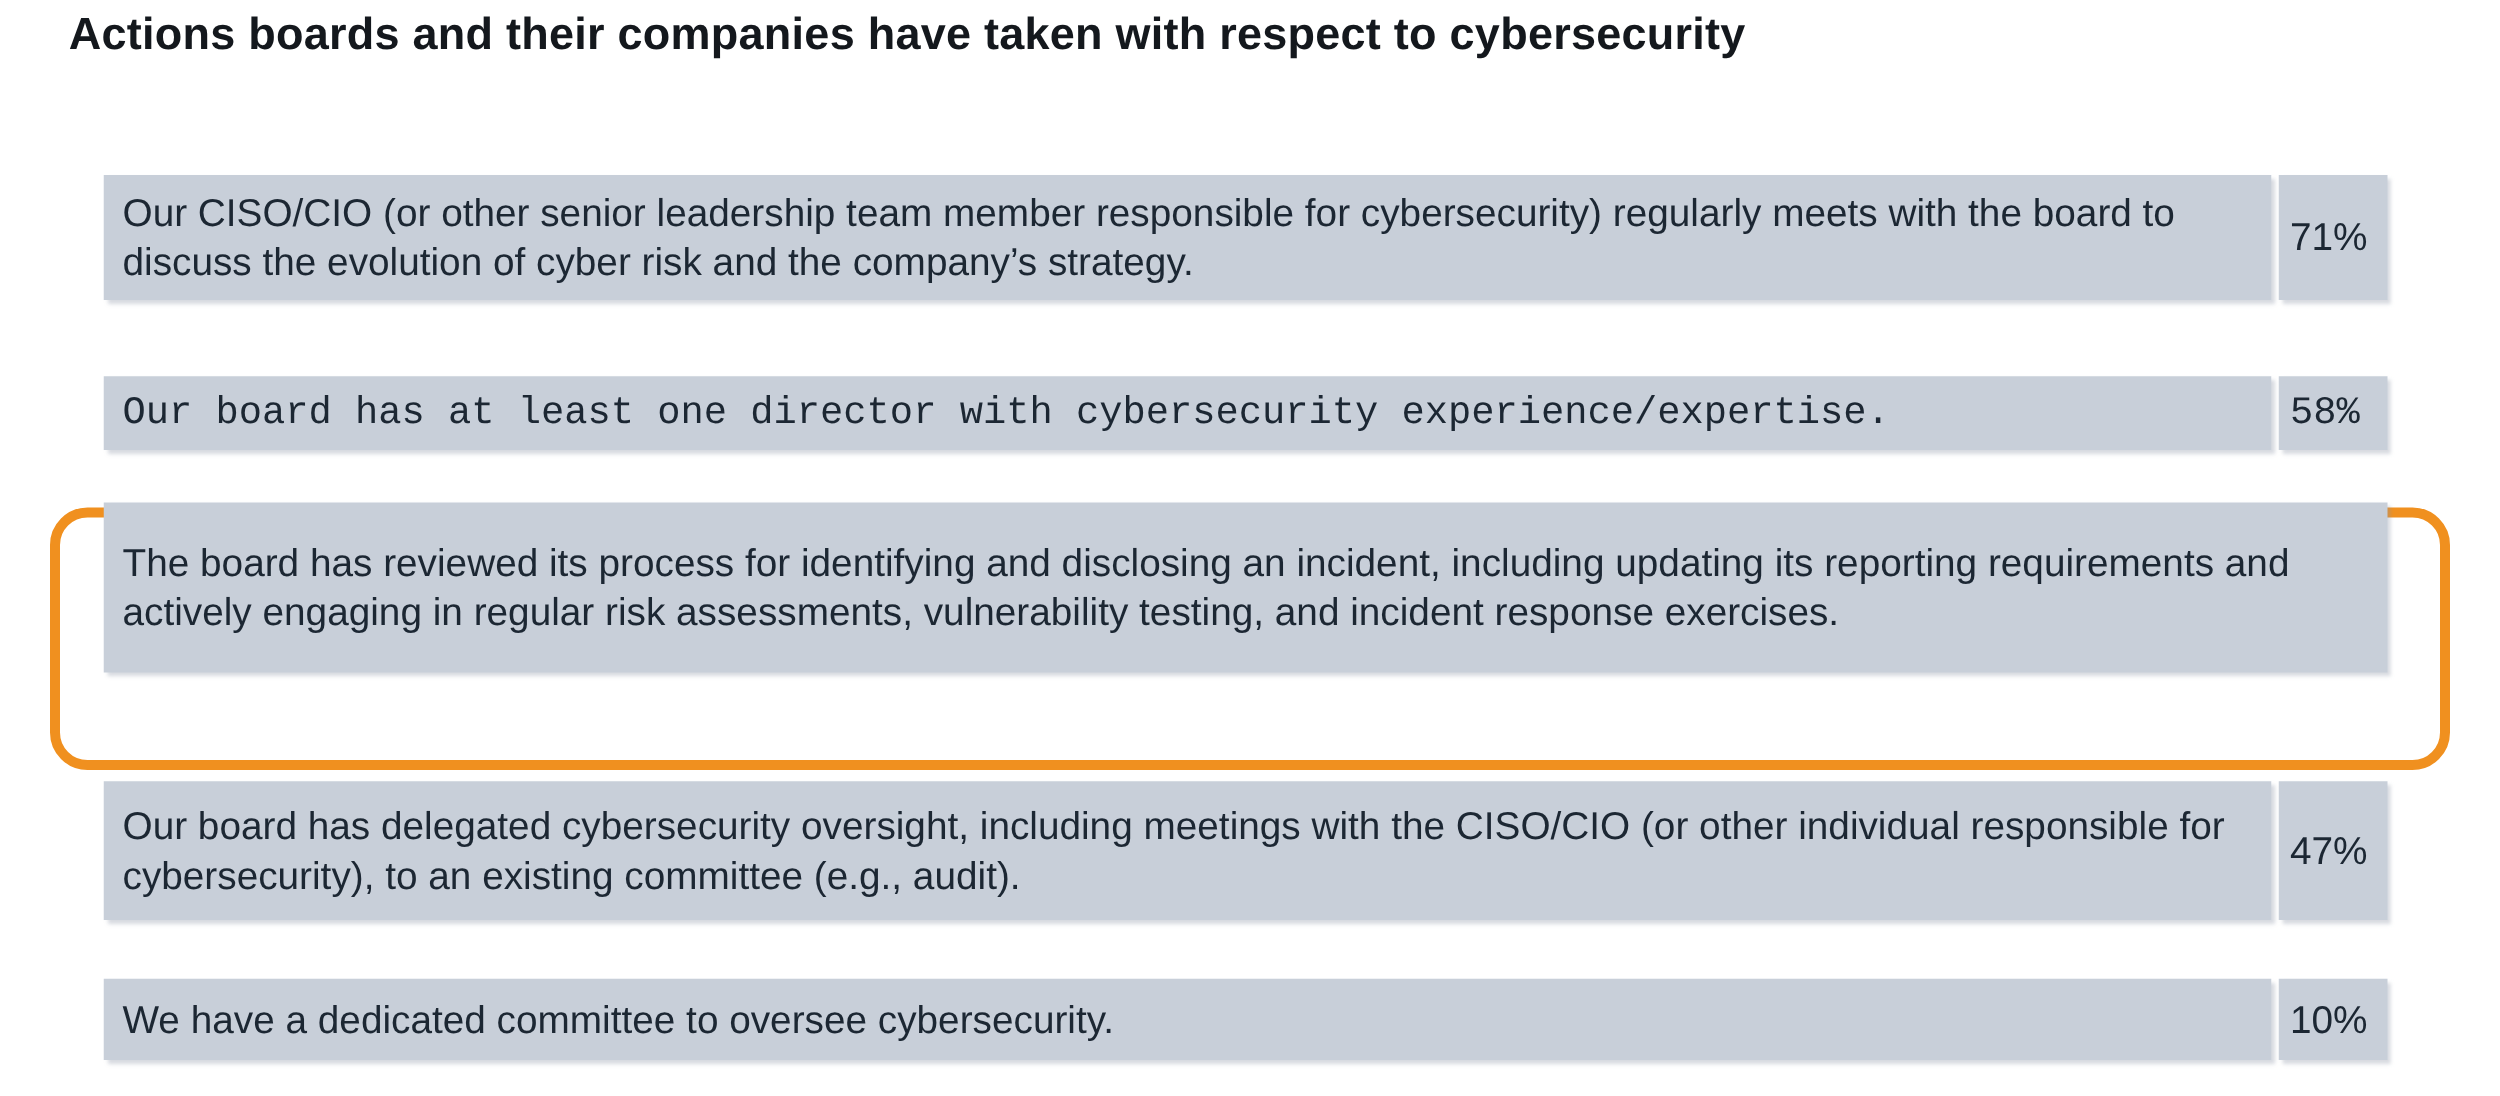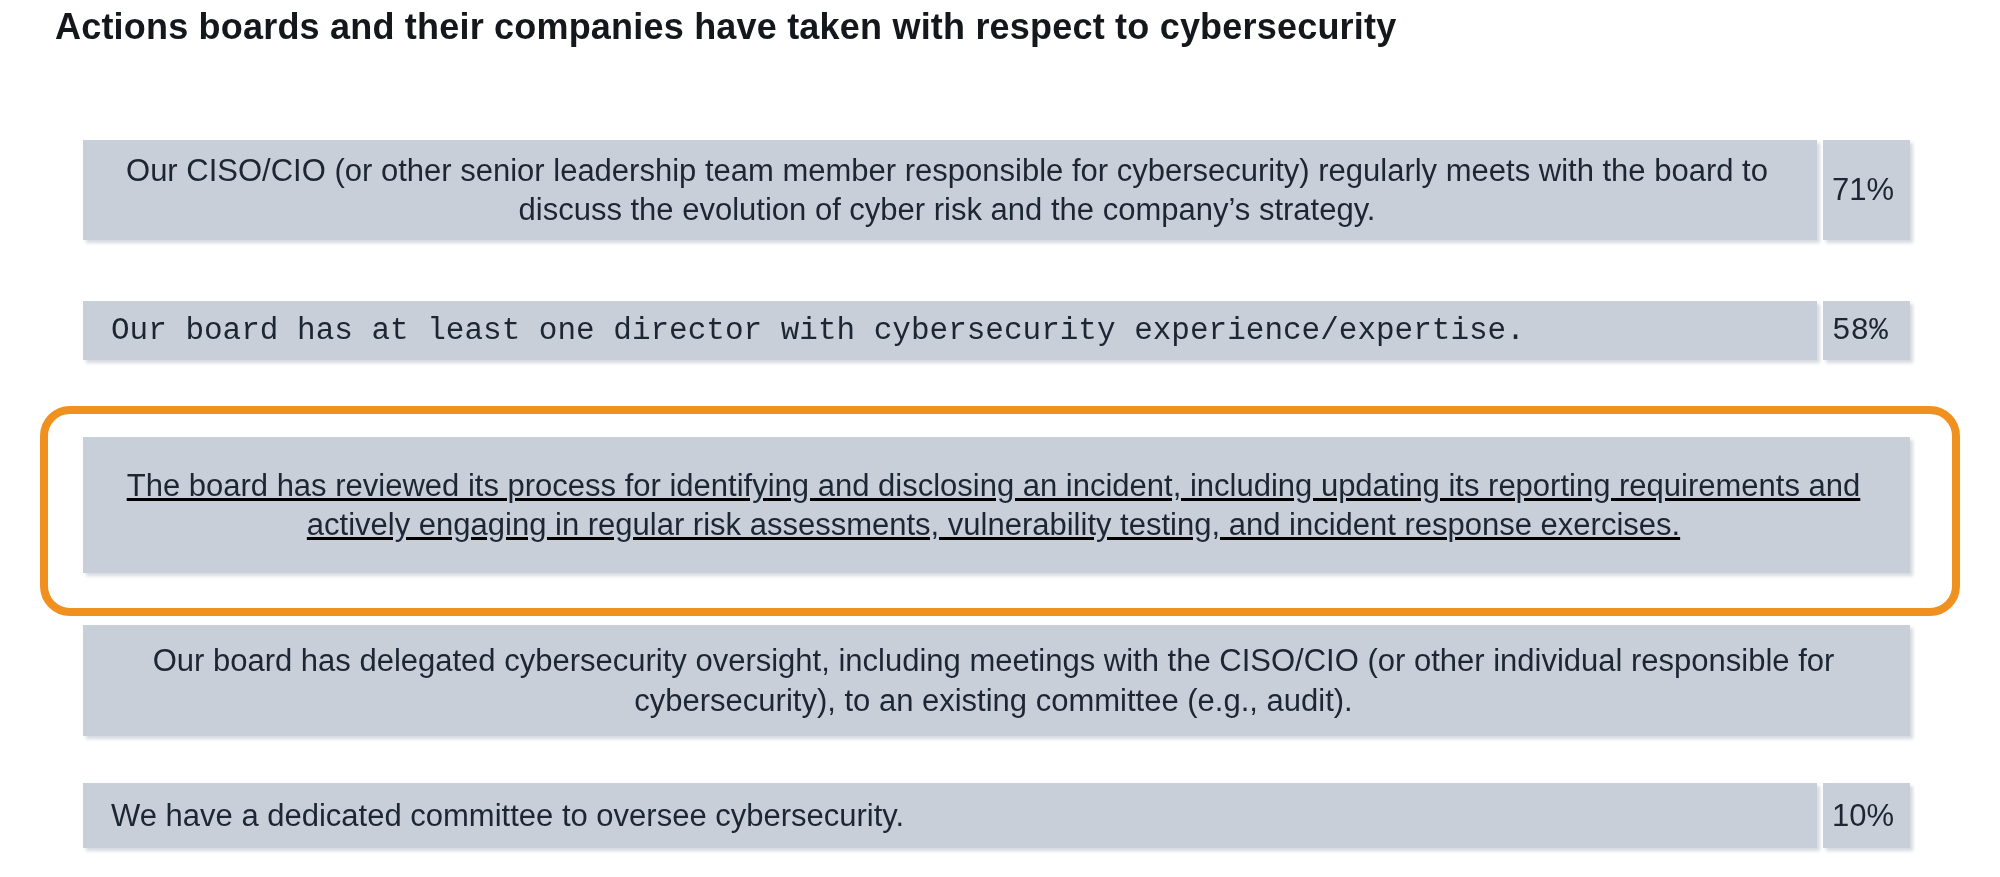--- a/index.html
+++ b/index.html
@@ -22,35 +22,34 @@
   }
   .bar-row {
     position: absolute;
     left: 83px;
     width: 1827px;
     display: flex;
     gap: 6px;
   }
   .row-1 { top: 140px; height: 100px; }
   .row-2 { top: 301px; height: 59px; font-family: Liberation Mono, monospace;  }
-  .row-3 { top: 437px; height: 136px; text-decoration: underline; }
+  .row-3 { top: 402px; height: 136px; }
   .row-4 { top: 625px; height: 111px;  }
   .row-5 { top: 783px; height: 65px;  }
   .bar-label {
     flex: 1 1 auto;
     background: #c8cfd9;
     color: #1c2733;
     font-size: 31px;
     line-height: 1.26;
     display: flex;
     align-items: center;
-    padding: 4px 34px 4px 28px;
+    padding: 4px 34px 4px 15px;
     box-sizing: border-box;
     box-shadow: 3px 3px 3px rgba(140,150,165,0.35);
-    text-align: center;
   }
   .bar-value {
     flex: 0 0 87px;
     background: #c8cfd9;
     color: #1c2733;
     font-size: 31px;
     display: flex;
     align-items: center;
     padding-left: 9px;
     box-sizing: border-box;
@@ -87,20 +86,21 @@
     <div class="bar-label">Our board has at least one director with cybersecurity experience/expertise.</div>
     <div class="bar-value">58%</div>
   </div>
 
   <div class="bar-row row-3">
     <div class="bar-label">The board has reviewed its process for identifying and disclosing an incident, including updating its reporting requirements and actively engaging in regular risk assessments, vulnerability testing, and incident response exercises.</div>
   </div>
 
   <div class="bar-row row-4">
     <div class="bar-label">Our board has delegated cybersecurity oversight, including meetings with the CISO/CIO (or other individual responsible for cybersecurity), to an existing committee (e.g., audit).</div>
+    <div class="bar-value">47%</div>
   </div>
 
   <div class="bar-row row-5">
     <div class="bar-label">We have a dedicated committee to oversee cybersecurity.</div>
     <div class="bar-value">10%</div>
   </div>
 
 </div>
 
 </body></html>

